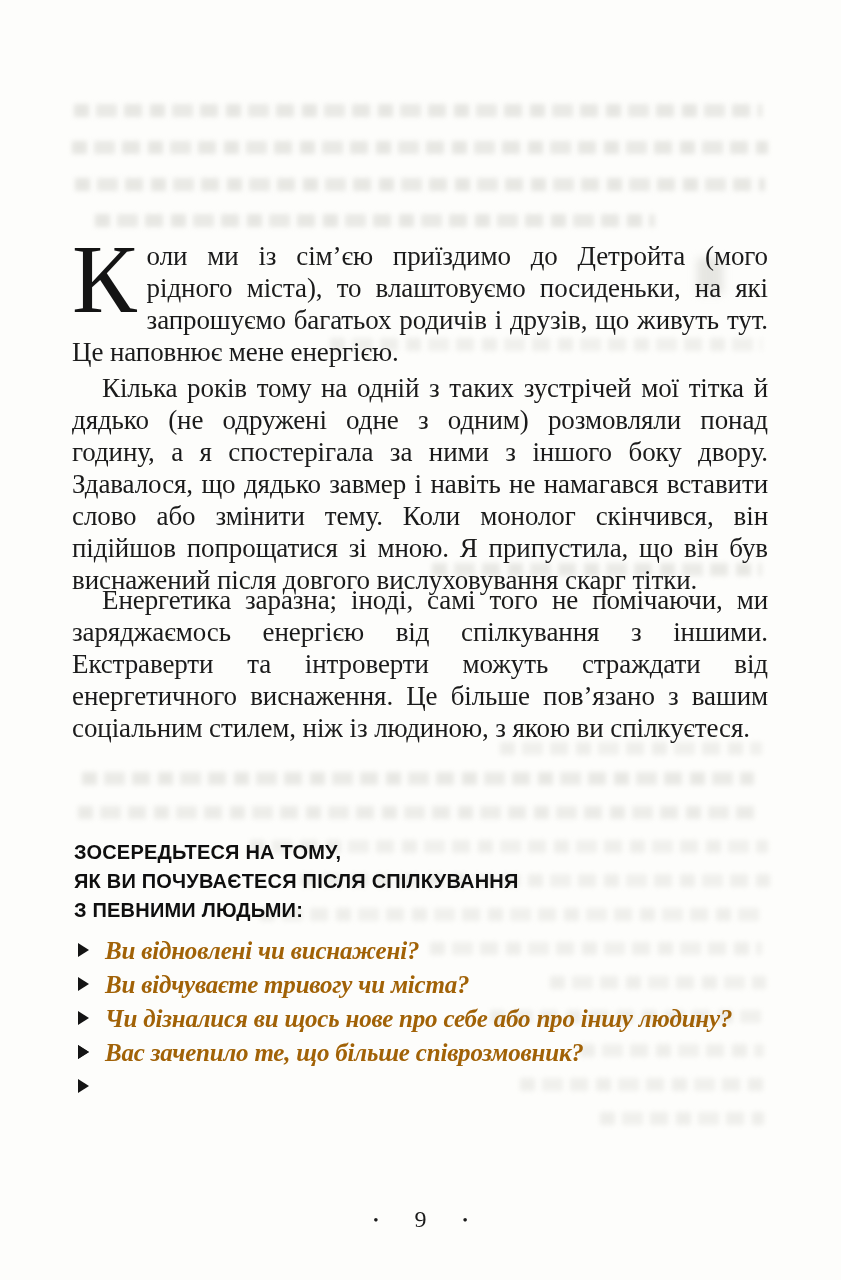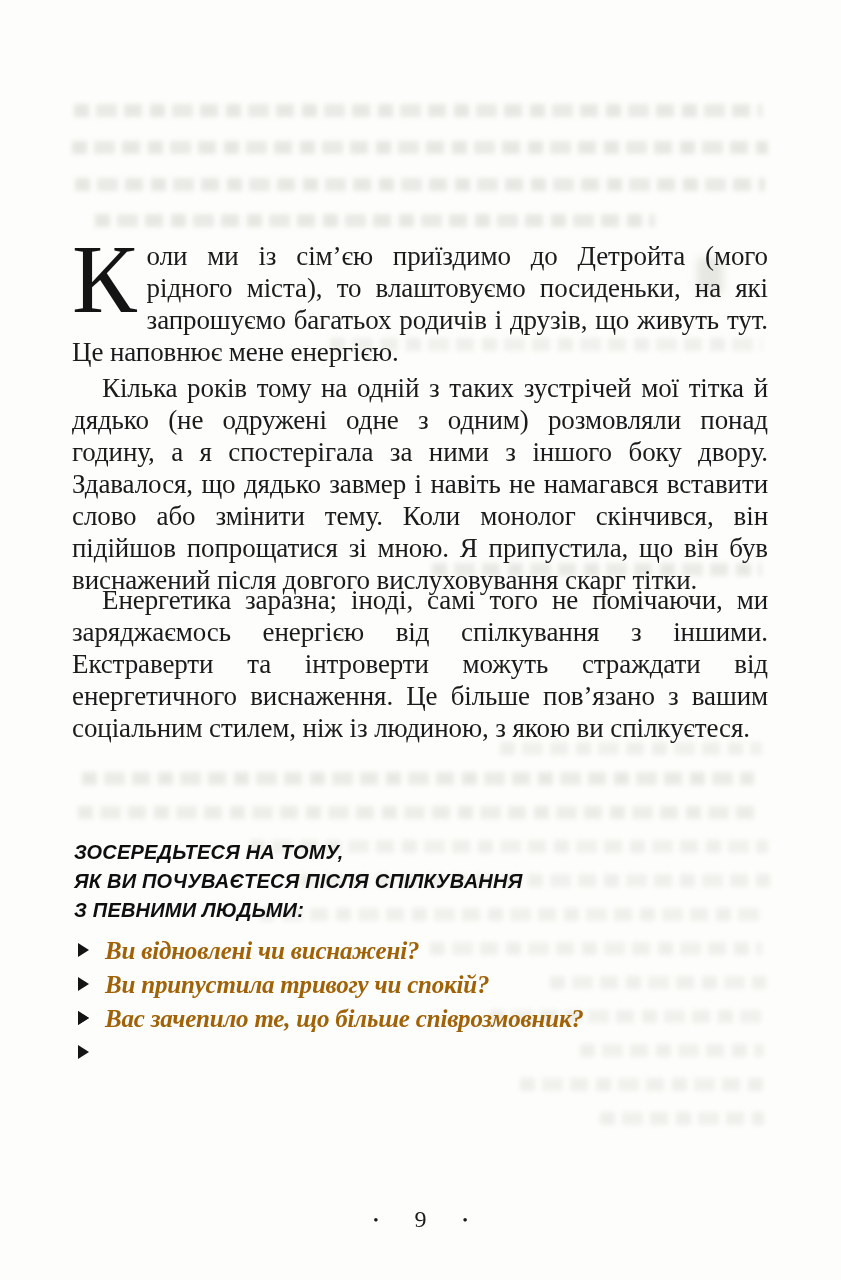--- a/index.html
+++ b/index.html
@@ -55,21 +55,20 @@
   }
   .focus-heading{
     position:absolute;
     left:74px;width:700px;
     margin:0;
     font-family:"Liberation Sans", sans-serif;
     font-weight:bold;
     font-size:20px;line-height:29px;
     letter-spacing:.2px;
     color:#0f0f0f;
-    font-style:italic;
   }
   .bullets{
     position:absolute;
     left:72px;width:700px;
     margin:0;padding:0;
     list-style:none;
     font-size:25px;line-height:34px;
     font-weight:bold;font-style:italic;
     letter-spacing:-0.2px;
     color:#a16207;
@@ -132,21 +131,22 @@
     <p class="para indent" style="top:584px;">Енергетика заразна; іноді, самі того не помічаючи, ми заряджаємось енергією від спілкування з іншими. Екстраверти та інтроверти можуть страждати від енергетичного виснаження. Це більше пов’язано з вашим соціальним стилем, ніж із людиною, з якою ви спілкуєтеся.</p>
 
     <h2 class="focus-heading" style="top:838px;">
       <span style="display:block;">ЗОСЕРЕДЬТЕСЯ НА ТОМУ,</span>
       <span style="display:block;">ЯК ВИ ПОЧУВАЄТЕСЯ ПІСЛЯ СПІЛКУВАННЯ</span>
       <span style="display:block;">З ПЕВНИМИ ЛЮДЬМИ:</span>
     </h2>
 
     <ul class="bullets" style="top:934px;">
       <li><span class="tri"></span><span>Ви відновлені чи виснажені?</span></li>
-      <li><span class="tri"></span><span>Ви припустила тривогу чи спокій?</span></li>
+      <li><span class="tri"></span><span>Ви відчуваєте тривогу чи міста?</span></li>
+      <li><span class="tri"></span><span>Чи дізналися ви щось нове про себе або про іншу людину?</span></li>
       <li><span class="tri"></span></li>
       <li><span class="tri"></span><span>Вас зачепило те, що більше співрозмовник?</span></li>
       <li><span class="tri"></span></li>
     </ul>
 
     <div class="pagenum">
       <span class="dot">•</span>
       <span>9</span>
       <span class="dot">•</span>
     </div>

